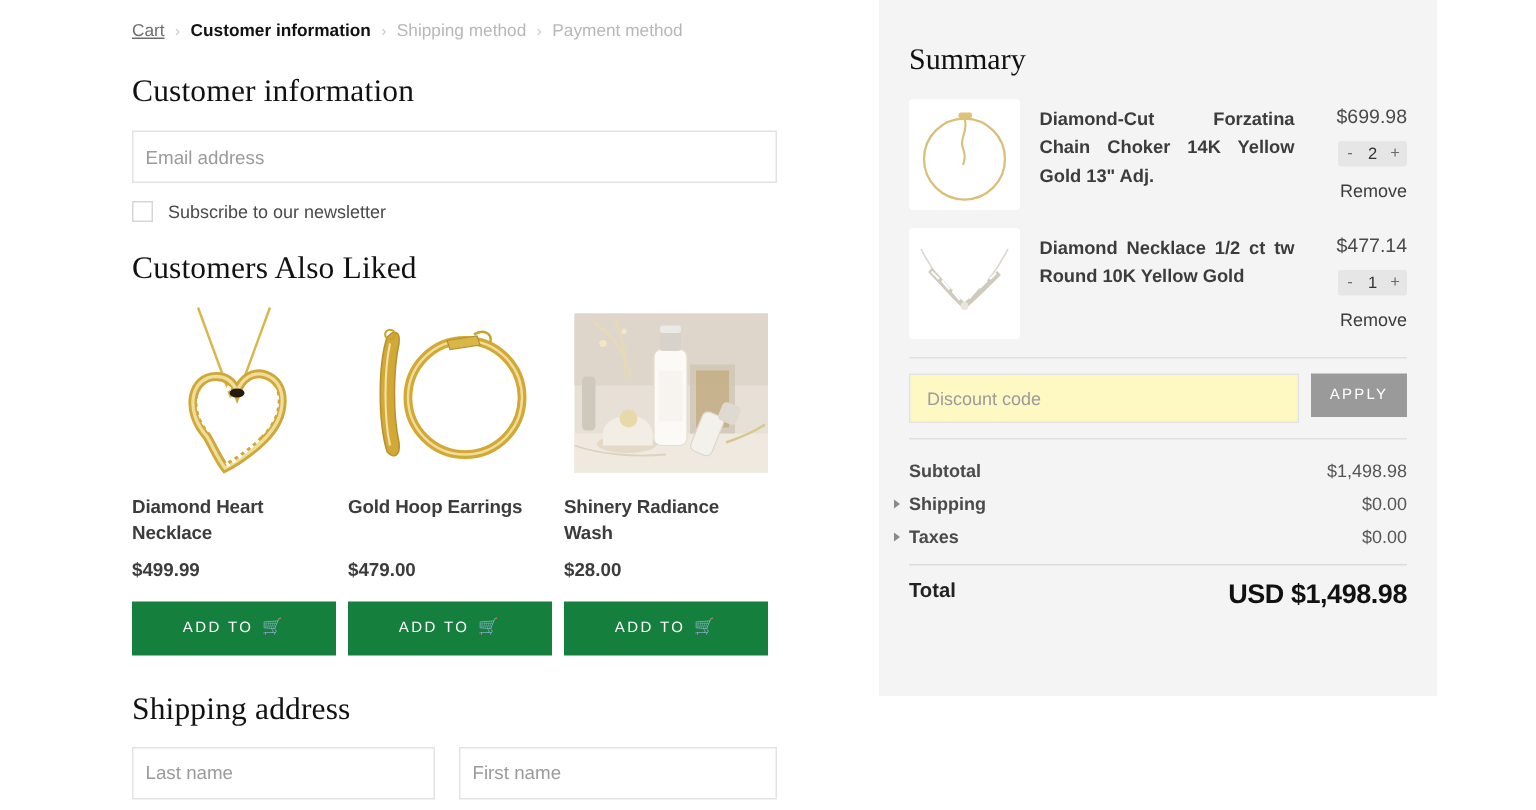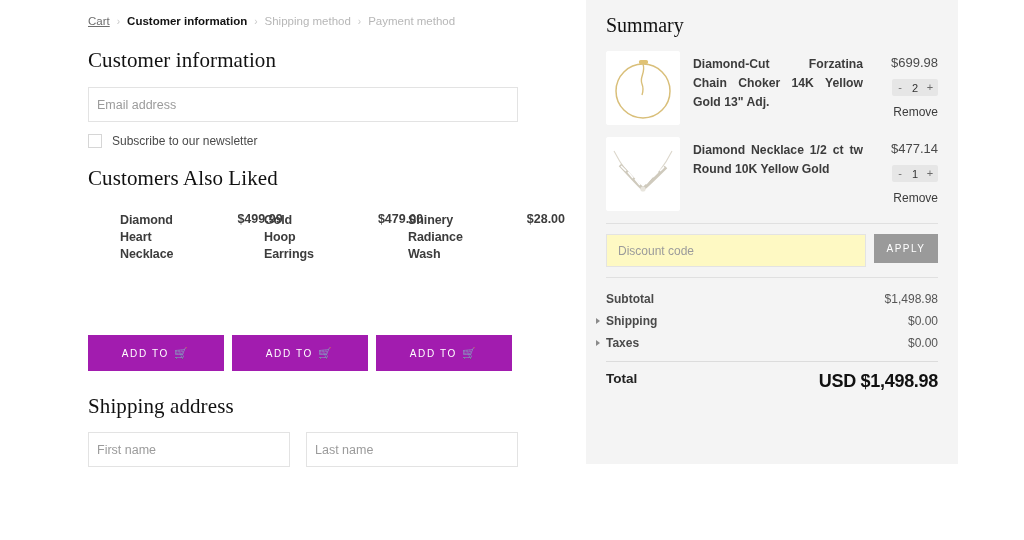--- a/index.html
+++ b/index.html
@@ -67,49 +67,49 @@
     width: 136px; height: 118px; position: relative;
     background: #fff; overflow: hidden;
   }
   .prod-name {
     margin-top: 9px; font-size: 12.5px; font-weight: bold;
     color: #3c3c3c; line-height: 1.35; letter-spacing: -0.1px;
   }
   .prod-price {
     margin-top: 9px; font-size: 12.5px; font-weight: bold; color: #3c3c3c;
   }
-  .cell { display: flex; flex-direction: row; gap: 32px; }
+  .cell { display: flex; flex-direction: column; }
   .cell .spacer { flex: 1 1 auto; }
 
   .btn-row {
     margin-top: 14px;
     display: grid; grid-template-columns: repeat(3, 136px); column-gap: 8px;
   }
   .add-btn {
-    height: 36px; background: #a21caf; color: #fff; border: none;
+    height: 36px; background: #15803d; color: #fff; border: none;
     font-family: "Liberation Sans", sans-serif;
     font-size: 10px; letter-spacing: 1.6px;
     display: flex; align-items: center; justify-content: center; gap: 6px;
     cursor: pointer;
   }
   .cart-ico { display: inline-block; line-height: 1; font-size: 11px; }
 
   .name-row {
     margin-top: 13px; display: grid;
     grid-template-columns: 202px 212px; column-gap: 16px;
   }
 
   
   .summary {
     position: absolute; left: 586px; top: 0; width: 372px; height: 464px;
     background: #f4f4f4; padding: 14px 20px 0 20px;
   }
   .sum-title {
     font-family: "Liberation Serif", serif;
-    font-size: 20px; color: #111; font-weight: normal; margin-bottom: 14px;
+    font-size: 20px; color: #111; font-weight: normal; margin-bottom: 14px; margin-top: 15px;
   }
   .line-item { display: flex; gap: 13px; margin-bottom: 12px; }
   .thumb {
     width: 74px; height: 74px; background: #fff; border-radius: 3px;
     position: relative; overflow: hidden; flex: 0 0 auto;
   }
   .li-mid { flex: 1 1 auto; min-width: 0; padding-top: 4px; }
   .li-name {
     font-size: 12.2px; font-weight: bold; color: #3c3c3c;
     line-height: 1.55; text-align: justify; text-align-last: left;
@@ -283,22 +283,22 @@
       </button>
       <button class="add-btn">
         <span>ADD TO</span>
         <span class="cart-ico">🛒</span>
       </button>
     </div>
 
     <h2 class="section-title h-shipping">Shipping address</h2>
 
     <div class="name-row">
+      <input class="tf" type="text" placeholder="Last name" style="">
       <input class="tf" type="text" placeholder="First name" style="">
-      <input class="tf" type="text" placeholder="Last name" style="">
     </div>
   </div>
 
   <div class="summary">
     <h2 class="sum-title">Summary</h2>
 
     <div class="line-item">
       <div class="thumb">
         <svg width="74" height="74" viewBox="0 0 74 74">
           <rect width="74" height="74" fill="#ffffff"></rect>

